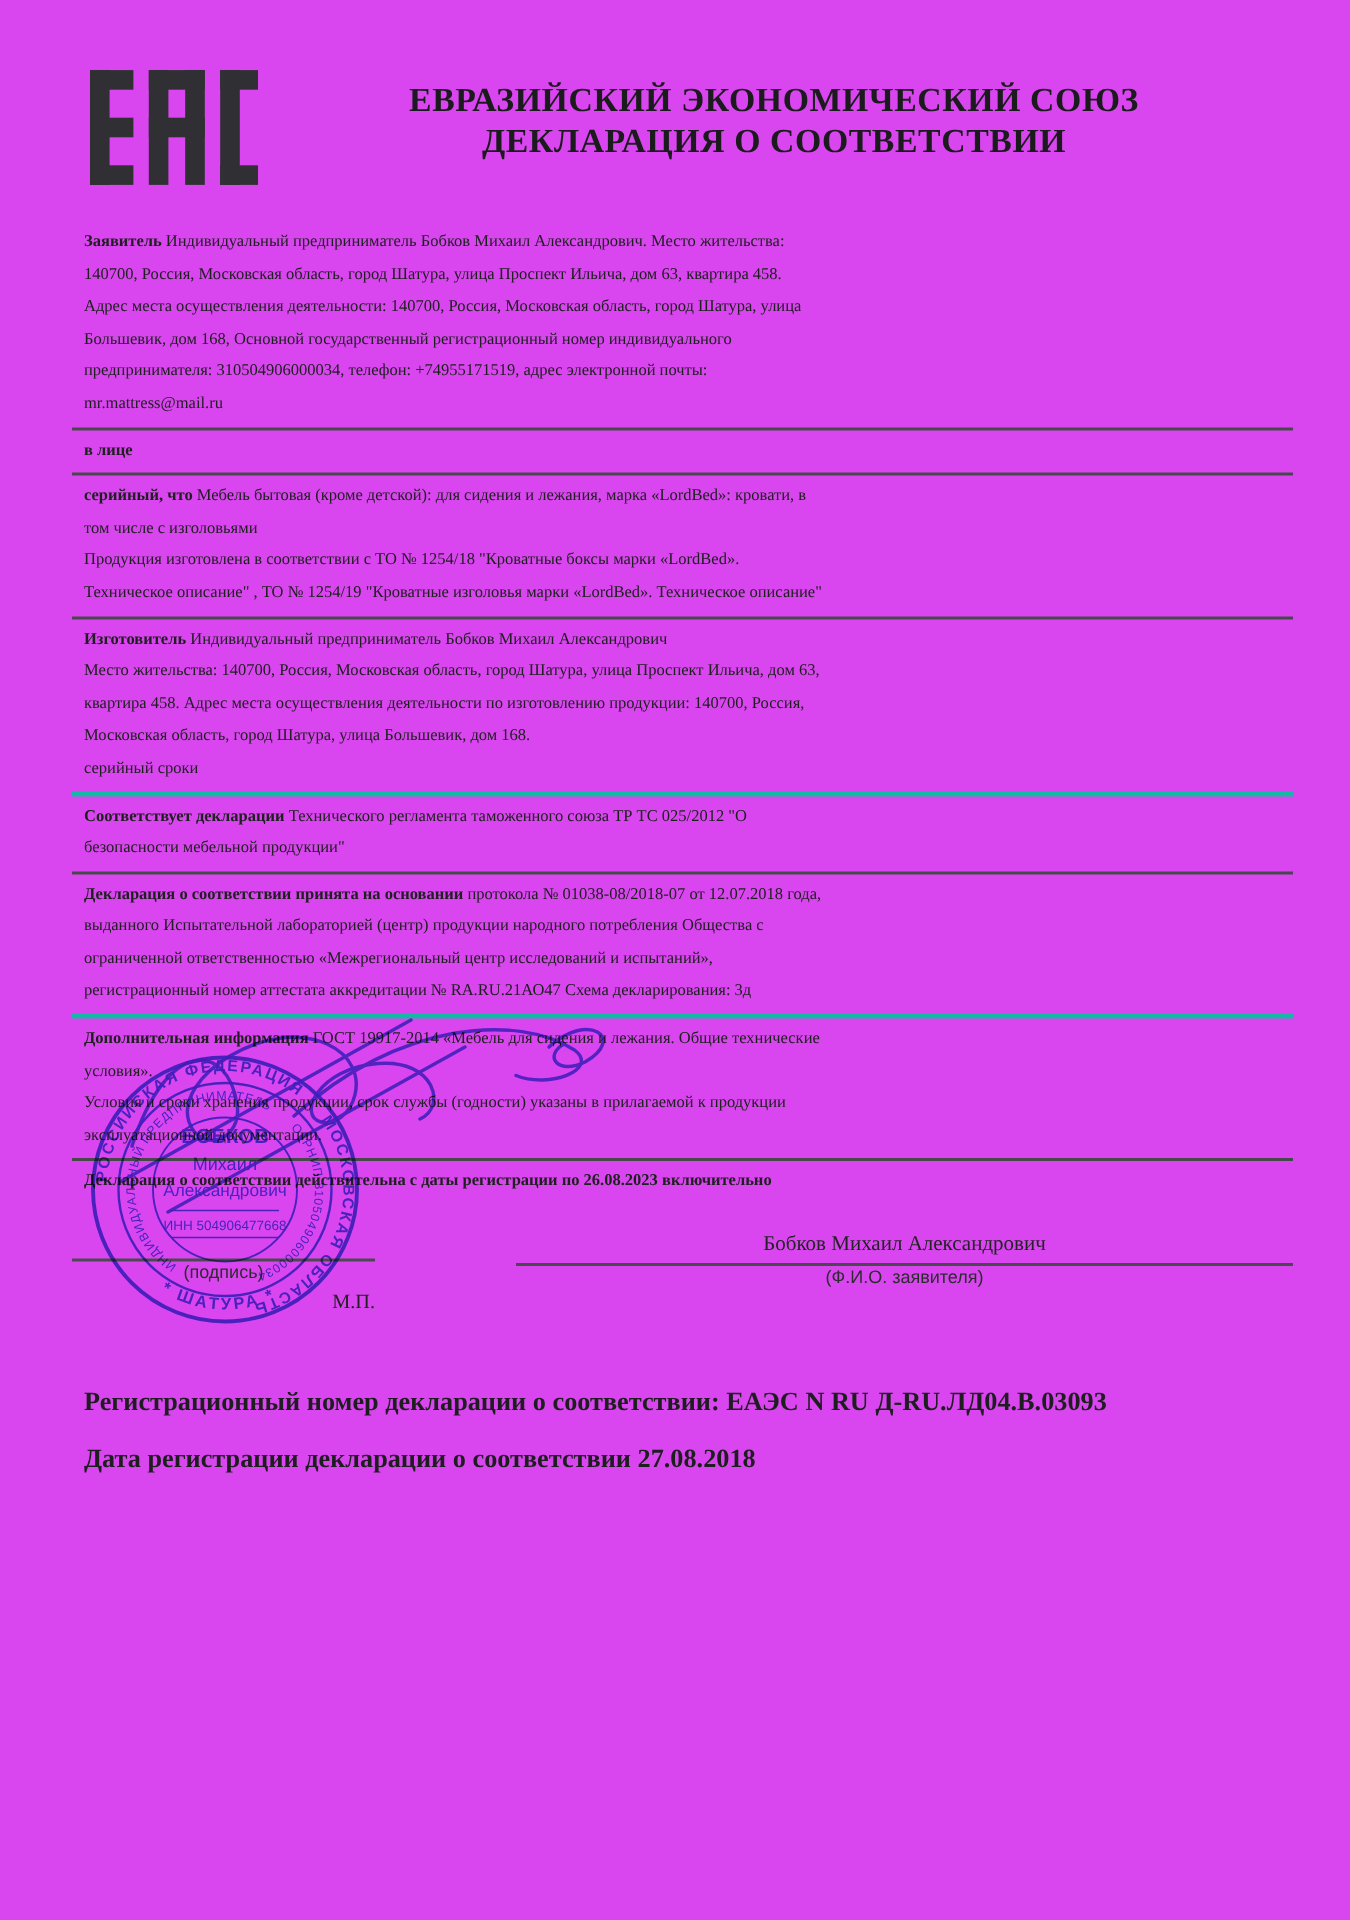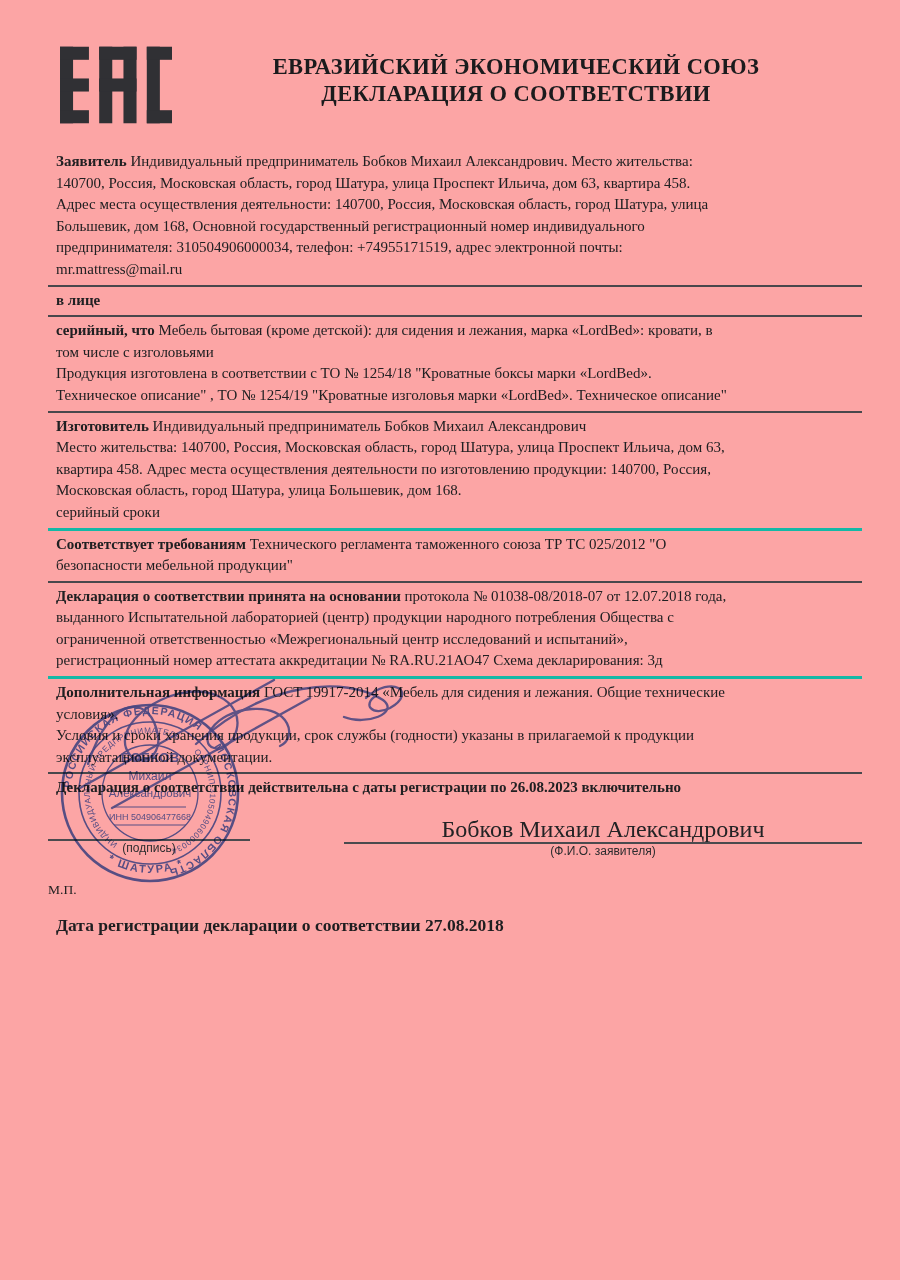--- a/index.html
+++ b/index.html
@@ -1,41 +1,41 @@
 <!DOCTYPE html>
 <html><head>
 <meta charset="utf-8">
 <style>
   * { margin:0; padding:0; box-sizing:border-box; }
   html,body { background:#fff; }
   .page {
-    position:relative; width:900px; height:1280px; background:#fca5a5;
+    position:relative; width:900px; height:1280px; background:#d946ef;
     font-family:"Liberation Serif","DejaVu Serif",serif; color:#1d1d1f;
     overflow:hidden; margin:0 auto;
   }
   .header { display:flex; align-items:flex-start; padding:44px 40px 0 60px; }
   .logo-box { width:112px; height:82px; flex:none; }
   .titles { flex:1; text-align:center; padding-top:9px; }
   .title-line { font-weight:700; font-size:22.5px; line-height:27px; letter-spacing:.4px; color:#1b1b1d; }
   .doc { margin:22px 38px 0 48px; }
   .sec { padding:3px 0 4px; }
   .r2 { border-bottom:2px solid #48484c; }
   .r3 { border-bottom:3px solid #14b8a6; }
-  .para { font-size:15px; line-height:21.6px; padding-left:8px; color:#202022; }
+  .para { font-size:11px; line-height:21.6px; padding-left:8px; color:#202022; }
   .pre { white-space:pre-line; }
   .lbl { font-weight:700; }
   .bold { font-weight:700; }
   .sig-row { display:flex; margin-top:14px; }
   .sig-left { width:296px; padding-left:0; }
   .sig-line { width:202px; height:24px; border-bottom:2px solid #4a4a4e; }
   .sig-cap { width:202px; text-align:center; font-family:"Liberation Sans","DejaVu Sans",sans-serif;
              font-size:12px; color:#2c2c2e; padding-top:0; }
-  .mp { width:202px; text-align:left; font-size:13.5px; margin-top:27px; color:#222; }
+  .mp { width:202px; text-align:right; font-size:13.5px; margin-top:5px; color:#222; }
   .sig-right { flex:1; padding-top:0; }
-  .sig-name { text-align:center; font-size:24px; line-height:25px; color:#232325;
+  .sig-name { text-align:center; font-size:14px; line-height:25px; color:#232325;
               border-bottom:2px solid #4a4a4e; }
   .reg-line { margin:0 38px 0 48px; padding-left:8px; font-weight:700; font-size:17.5px; color:#1e1e20; }
   .reg-first { margin-top:48px; }
   .reg-second { margin-top:17px; }
   .overlay { position:absolute; left:28px; top:656px; width:470px; height:260px;
              pointer-events:none; mix-blend-mode:multiply; opacity:.92; }
   .stamp-txt { font-family:"Liberation Sans","DejaVu Sans",sans-serif; fill:#4a6cc7; }
 </style>
 </head>
 <body>
@@ -90,21 +90,21 @@
 
     <div class="sec r3">
       <p class="para"><b class="lbl">Изготовитель</b> <span>Индивидуальный предприниматель Бобков Михаил Александрович</span></p>
       <p class="para pre">Место жительства: 140700, Россия, Московская область, город Шатура, улица Проспект Ильича, дом 63,
 квартира 458. Адрес места осуществления деятельности по изготовлению продукции: 140700, Россия,
 Московская область, город Шатура, улица Большевик, дом 168.</p>
       <p class="para">серийный сроки</p>
     </div>
 
     <div class="sec r2">
-      <p class="para"><b class="lbl">Соответствует требованиям</b> <span class="pre">Технического регламента таможенного союза ТР ТС 025/2012 "О
+      <p class="para"><b class="lbl">Соответствует декларации</b> <span class="pre">Технического регламента таможенного союза ТР ТС 025/2012 "О
 безопасности мебельной продукции"</span></p>
     </div>
 
     <div class="sec r3">
       <p class="para"><b class="lbl">Декларация о соответствии принята на основании</b> <span class="pre">протокола № 01038-08/2018-07 от 12.07.2018 года,
 выданного Испытательной лабораторией (центр) продукции народного потребления Общества с
 ограниченной ответственностью «Межрегиональный центр исследований и испытаний»,
 регистрационный номер аттестата аккредитации № RA.RU.21АО47 Схема декларирования: 3д</span></p>
     </div>
 
@@ -126,20 +126,21 @@
         <div class="mp">М.П.</div>
       </div>
       <div class="sig-right">
         <div class="sig-name">Бобков Михаил Александрович</div>
         <div class="sig-cap" style="width:100%;text-align:center;">(Ф.И.О. заявителя)</div>
       </div>
     </div>
 
   </div>
 
+  <p class="reg-line reg-first"><span>Регистрационный номер декларации о соответствии:</span> <span>ЕАЭС N RU Д-RU.ЛД04.В.03093</span></p>
 
   <p class="reg-line reg-second"><span>Дата регистрации декларации о соответствии</span> <span>27.08.2018</span></p>
 
   <svg class="overlay" viewBox="0 0 470 260">
     <defs>
       <path id="arc-outer-cw" d="M 43,137 a 79,79 0 1,1 158,0 a 79,79 0 1,1 -158,0"></path>
       <path id="arc-outer-ccw" d="M 42,137 a 80,80 0 1,0 160,0 a 80,80 0 1,0 -160,0"></path>
       <path id="arc-inner-cw" d="M 122,197 a 60,60 0 1,1 0,-120 a 60,60 0 1,1 0,120"></path>
     </defs>
 

